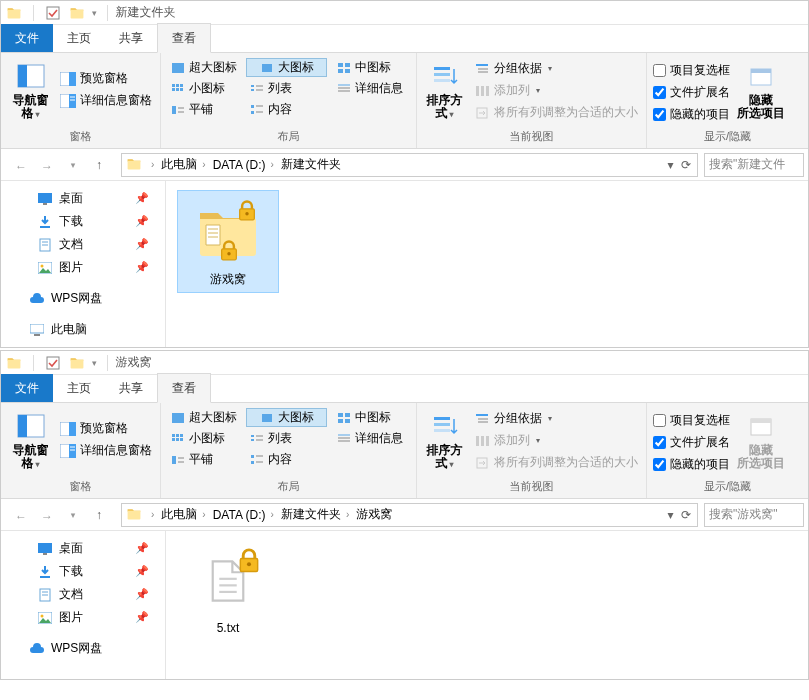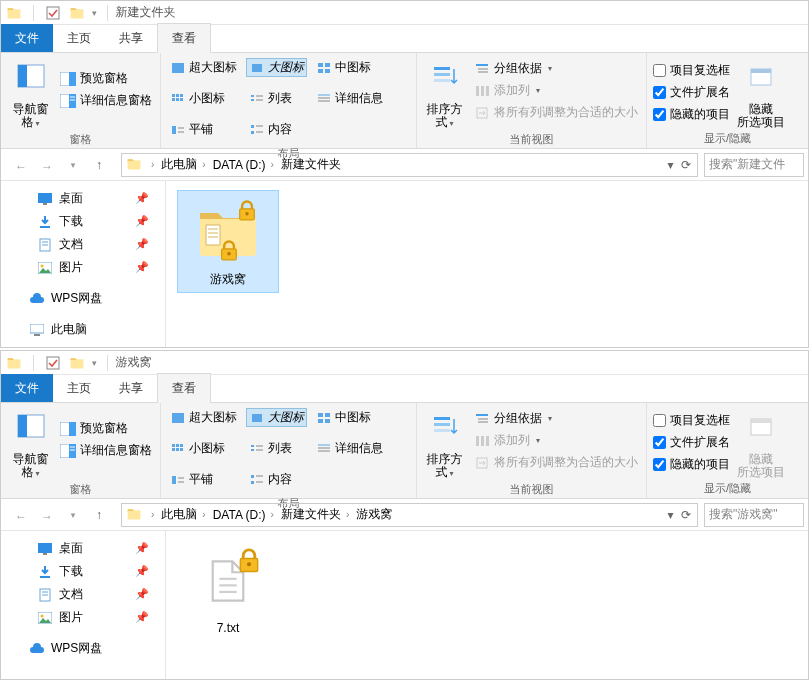--- a/index.html
+++ b/index.html
@@ -11,29 +11,29 @@
 .titlebar .sep { width: 1px; height: 16px; background: #ddd; margin: 0 4px; }
 .titlebar .title { margin-left: 4px; color: #555; font-size: 12px; }
 .tabs { display: flex; align-items: flex-end; background: #fff; height: 28px; border-bottom: 1px solid #dadada; }
 .tab { padding: 6px 14px 5px; color: #333; cursor: pointer; }
 .tab.file { background: #1979ca; color: #fff; }
 .tab.active { background: #f4f4f4; border: 1px solid #dadada; border-bottom: 1px solid #f4f4f4; margin-bottom: -1px; }
 .ribbon { display: flex; background: #f4f4f4; border-bottom: 1px solid #dadada; height: 96px; }
 .group { border-right: 1px solid #e1e1e1; display: flex; flex-direction: column; height: 100%; }
 .group-body { flex: 1; display: flex; align-items: flex-start; padding: 4px 6px 0; }
 .group-label { text-align: center; color: #666; font-size: 11px; padding: 2px 0 4px; }
-.big-btn { display: flex; flex-direction: column; align-items: center; width: 50px; gap: 10px; padding-top: 4px; }
+.big-btn { display: flex; flex-direction: column; align-items: center; width: 50px; gap: 1px; padding-top: 4px; font-weight: bold; }
 .big-btn-icon { width: 32px; height: 32px; display: flex; align-items: center; justify-content: center; }
 .big-btn-label { font-size: 11px; text-align: center; line-height: 13px; }
 .small-btns { display: flex; flex-direction: column; gap: 3px; padding-top: 2px; }
 .small-btn { display: flex; align-items: center; gap: 4px; padding: 1px 2px; white-space: nowrap; }
 .small-btn-icon { width: 16px; height: 16px; display: flex; align-items: center; justify-content: center; flex-shrink: 0; }
-.layout-grid { display: grid; grid-template-columns: repeat(3, auto); gap: 12px 6px; padding: 3px 4px; }
+.layout-grid { display: grid; grid-template-columns: repeat(3, auto); gap: 2px 6px; padding: 3px 4px; }
 .layout-btn { display: flex; align-items: center; gap: 3px; padding: 1px 3px; white-space: nowrap; }
-.layout-btn.active { background: #cde6f7; border: 1px solid #92c0e0; padding: 0 2px; font-style: italic; }
+.layout-btn.active { background: #cde6f7; border: 1px solid #92c0e0; padding: 0 12px; }
 .layout-btn .li-icon { width: 16px; height: 14px; display: flex; align-items: center; justify-content: center; }
 .checkbox-row { display: flex; align-items: center; gap: 4px; padding: 1px 0; }
 .checkbox-row input { width: 13px; height: 13px; }
 .disabled { color: #a0a0a0; }
 .addrbar { display: flex; align-items: center; height: 32px; border-bottom: 1px solid #e5e5e5; background: #fff; padding: 3px 4px; gap: 6px; }
 .navbtns { display: flex; align-items: center; gap: 6px; padding: 0 6px; }
 .navbtn { width: 20px; height: 20px; border-radius: 2px; display: flex; align-items: center; justify-content: center; color: #999; }
 .navbtn.enabled { color: #555; }
 .address { flex: 1; display: flex; align-items: center; border: 1px solid #ccc; height: 24px; padding: 0 4px; }
 .address .folder-ico { width: 18px; height: 18px; margin-right: 2px; }
@@ -776,17 +776,17 @@
     <div class="content">
       <div class="item">
         <div class="item-icon">
           <svg class="file-svg" viewBox="0 0 22 22">
               <use href="#file-g"></use>
             </svg>
           <svg class="lock-overlay" width="26" height="26" viewBox="0 0 18 18" style="right:2px;top:2px">
               <use href="#lock-g"></use>
             </svg>
         </div>
-        <div class="item-label">7.txt</div>
+        <div class="item-label">5.txt</div>
       </div>
     </div>
   </div>
 </div>
 
 </body></html>

